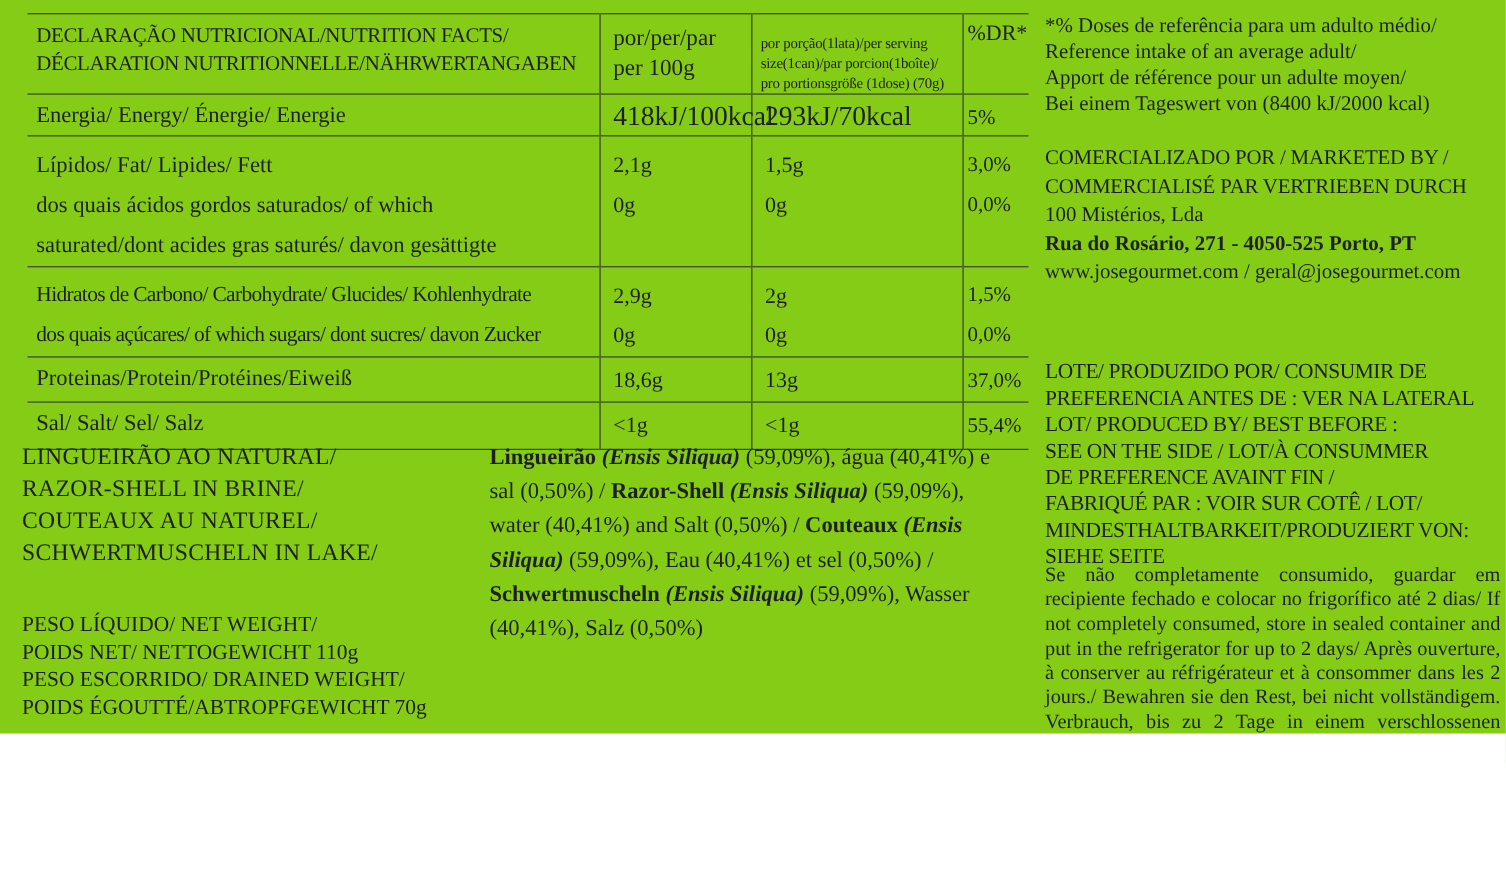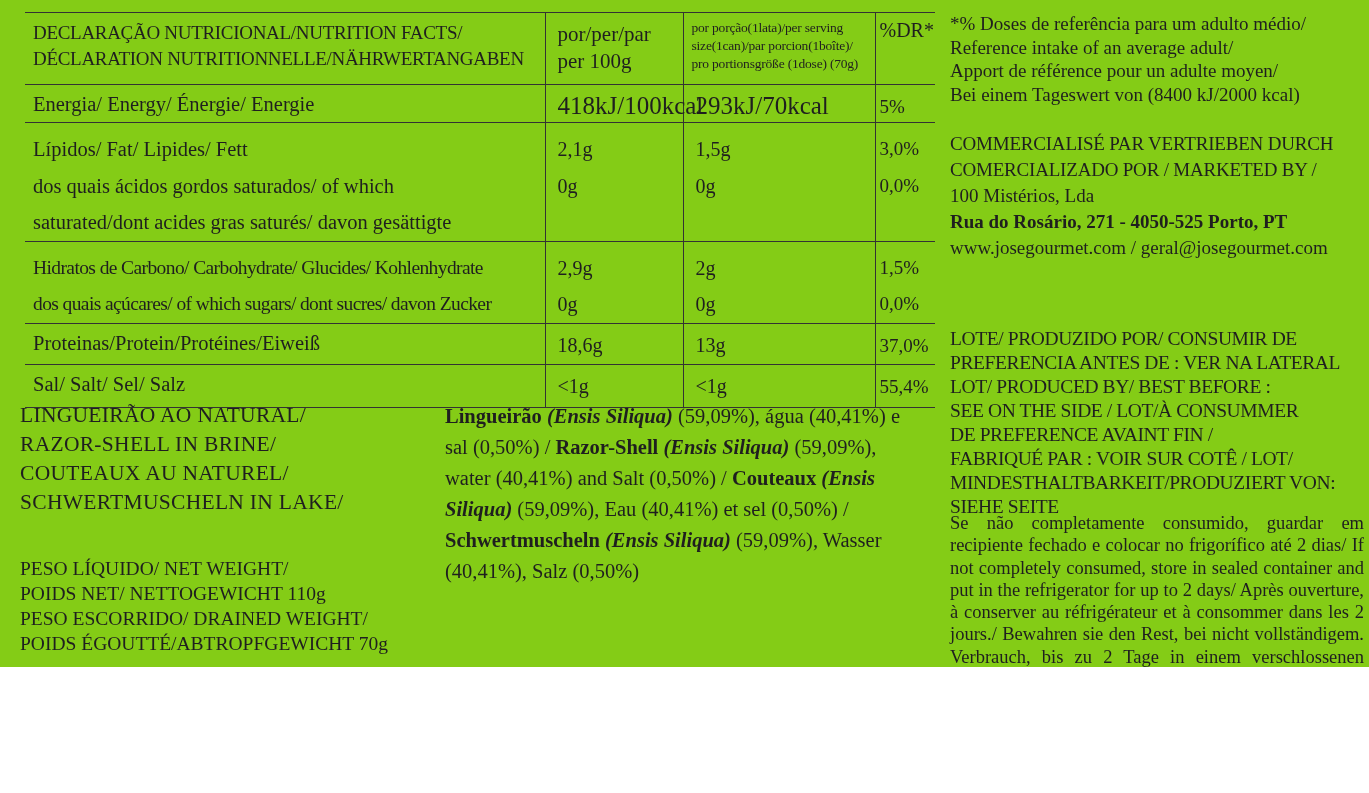--- a/index.html
+++ b/index.html
@@ -31,21 +31,21 @@
 
   tr.r-header     { height:72px; }
   tr.r-energy     { height:38px; }
   tr.r-fat        { height:108px; }
   tr.r-carb       { height:75px; }
   tr.r-protein    { height:41px; }
   tr.r-salt       { height:43px; }
 
   td.h-title   { font-size:19px; line-height:26px; letter-spacing:-0.3px; padding:7px 0 0 8px; }
   td.h-per100  { font-size:21px; line-height:27px; padding:8px 0 0 12px; }
-  td.h-serving { font-size:13.5px; line-height:18px; letter-spacing:-0.2px; padding:6px 0 0 8px; }
+  td.h-serving { font-size:13.5px; line-height:18px; letter-spacing:-0.2px; padding:18px 0 0 8px; }
   td.h-dr      { font-size:20px; padding:6px 0 0 4px; }
 
   td.c-label   { font-size:20.5px; padding:4px 0 0 8px; line-height:30px; }
   td.c-val     { font-size:20px; padding:6px 0 0 12px; line-height:30px; }
   td.c-dr      { font-size:19px; padding:7px 0 0 4px; line-height:30px; }
   tr.r-fat td, tr.r-carb td { line-height:36.5px; padding-top:8px; }
   tr.r-carb td.c-label { letter-spacing:-0.6px; font-size:19.5px; }
   tr.r-energy td.c-val { font-size:25px; }
 
   
@@ -115,22 +115,22 @@
       <td class="c-val">&lt;1g</td>
       <td class="c-val">&lt;1g</td>
       <td class="c-dr">55,4%</td>
     </tr>
   </tbody>
     </table>
 
   <div class="rblock ref-note">*% Doses de referência para um adulto médio/<br>Reference intake of an average adult/<br>Apport de référence pour un adulte moyen/<br>Bei einem Tageswert von (8400 kJ/2000 kcal)</div>
 
   <div class="rblock marketed">
+    <div class="caps">COMERCIALIZADO POR  / MARKETED BY /</div>
     <div class="caps">COMMERCIALISÉ PAR VERTRIEBEN DURCH</div>
-    <div class="caps">COMERCIALIZADO POR  / MARKETED BY /</div>
     <div>100 Mistérios, Lda</div>
     <div class="bold-line">Rua do Rosário, 271 - 4050-525 Porto, PT</div>
     <div>www.josegourmet.com / geral@josegourmet.com</div>
   </div>
 
   <div class="rblock lot-info">LOTE/ PRODUZIDO POR/ CONSUMIR DE<br>PREFERENCIA ANTES DE : VER NA LATERAL<br>LOT/ PRODUCED BY/ BEST BEFORE :<br>SEE ON THE SIDE /  LOT/À CONSUMMER<br>DE PREFERENCE AVAINT FIN /<br>FABRIQUÉ PAR : VOIR SUR COTÊ / LOT/<br>MINDESTHALTBARKEIT/PRODUZIERT VON:<br>SIEHE SEITE</div>
 
   <div class="rblock storage">Se não completamente consumido, guardar em recipiente fechado e colocar no frigorífico até 2 dias/ If not completely consumed, store in sealed container and put in the refrigerator for up to 2 days/ Après ouverture, à conserver au réfrigérateur et à consommer dans les 2 jours./ Bewahren sie den Rest, bei nicht vollständigem. Verbrauch, bis zu 2 Tage in einem verschlossenen Behälter im Kühlschrank auf.</div>
 
   <div class="product-name">LINGUEIRÃO AO NATURAL/<br>RAZOR-SHELL IN BRINE/<br>COUTEAUX AU NATUREL/<br>SCHWERTMUSCHELN IN LAKE/</div>

